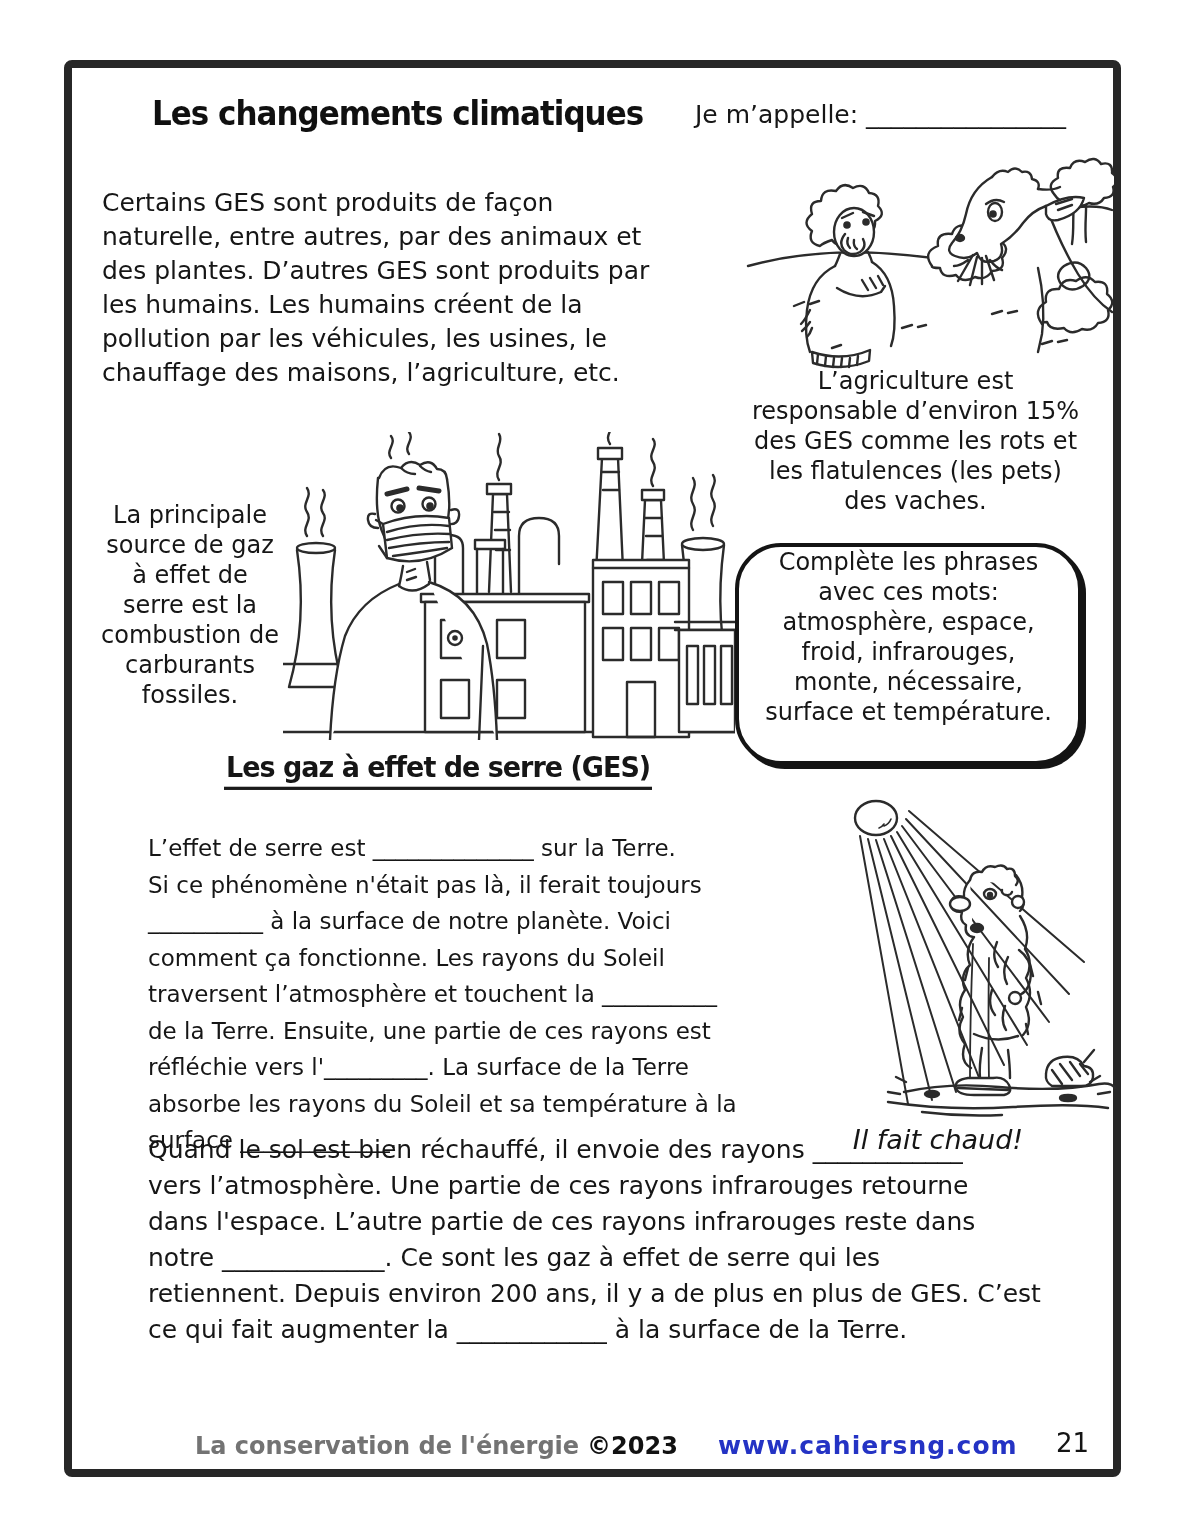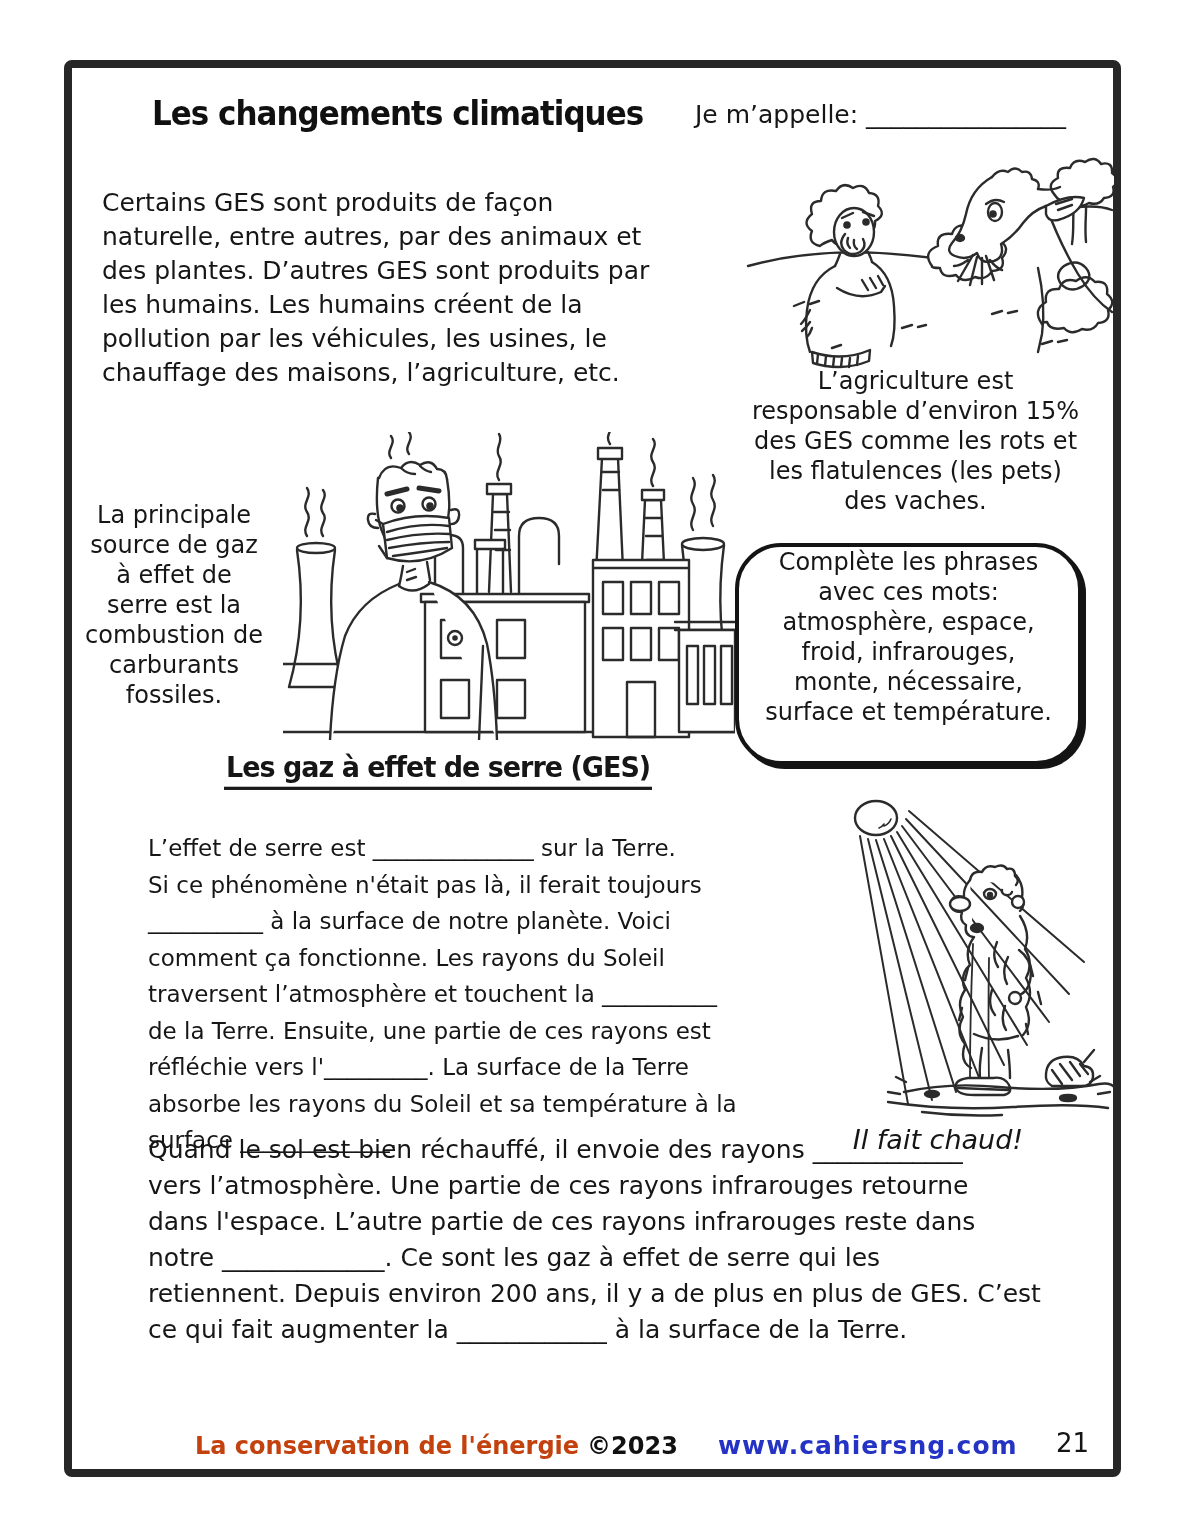--- a/index.html
+++ b/index.html
@@ -15,33 +15,33 @@
     position:absolute;left:64px;top:60px;width:1041px;height:1401px;
     border:8px solid #272727;border-radius:8px;
   }
   .abs{position:absolute;}
   .multiline{white-space:pre-line;}
   .display{font-weight:bold;letter-spacing:-1px;transform:scaleY(1.08);transform-origin:left top;}
   .title{left:152px;top:94px;font-size:31px;color:#101010;}
   .namefield{left:695px;top:100px;font-size:25px;}
   .intro{left:102px;top:186px;font-size:25px;line-height:34px;}
   .agri{left:733px;top:366px;width:365px;text-align:center;font-size:24px;line-height:30px;}
-  .fossil{left:60px;top:500px;width:228px;text-align:center;font-size:24px;line-height:30px;}
+  .fossil{left:76px;top:500px;width:228px;text-align:center;font-size:24px;line-height:30px;}
   .bubble{
     left:735px;top:543px;width:347px;height:222px;box-sizing:border-box;
     border:4px solid #141414;border-radius:46px;box-shadow:4px 4px 0 #141414;
     background:#fff;text-align:center;font-size:24px;line-height:30px;
   }
   .heading{left:224px;top:750px;font-size:27px;}
   .heading .u{border-bottom:3px solid #1a1a1a;padding:0 2px 3px 2px;display:inline-block;}
   .para1{left:148px;top:830px;font-size:23px;line-height:36.5px;}
   .hot{left:826px;top:1124px;width:224px;text-align:center;font-style:italic;font-size:27px;}
   .para2{left:148px;top:1132px;font-size:25px;line-height:36px;}
   .footer-left{left:195px;top:1432px;font-size:24px;font-weight:bold;}
-  .footer-left .blue{color:#c2410c;margin-top:28px;}
+  .footer-left .blue{color:#737373;margin-top:28px;}
   .footer-left .copy{color:#111111;padding-left:8px;}
   .footer-url{left:718px;top:1431px;font-size:25px;font-weight:bold;color:#2433c4;letter-spacing:1px;}
   .pagenum{left:1056px;top:1428px;font-size:26px;color:#141414;}
   svg{display:block;}
   .ink{stroke:#2b2b2b;stroke-width:2.4;fill:none;stroke-linecap:round;stroke-linejoin:round;}
 </style>
 </head>
 <body>
 
 <div class="sheet">

